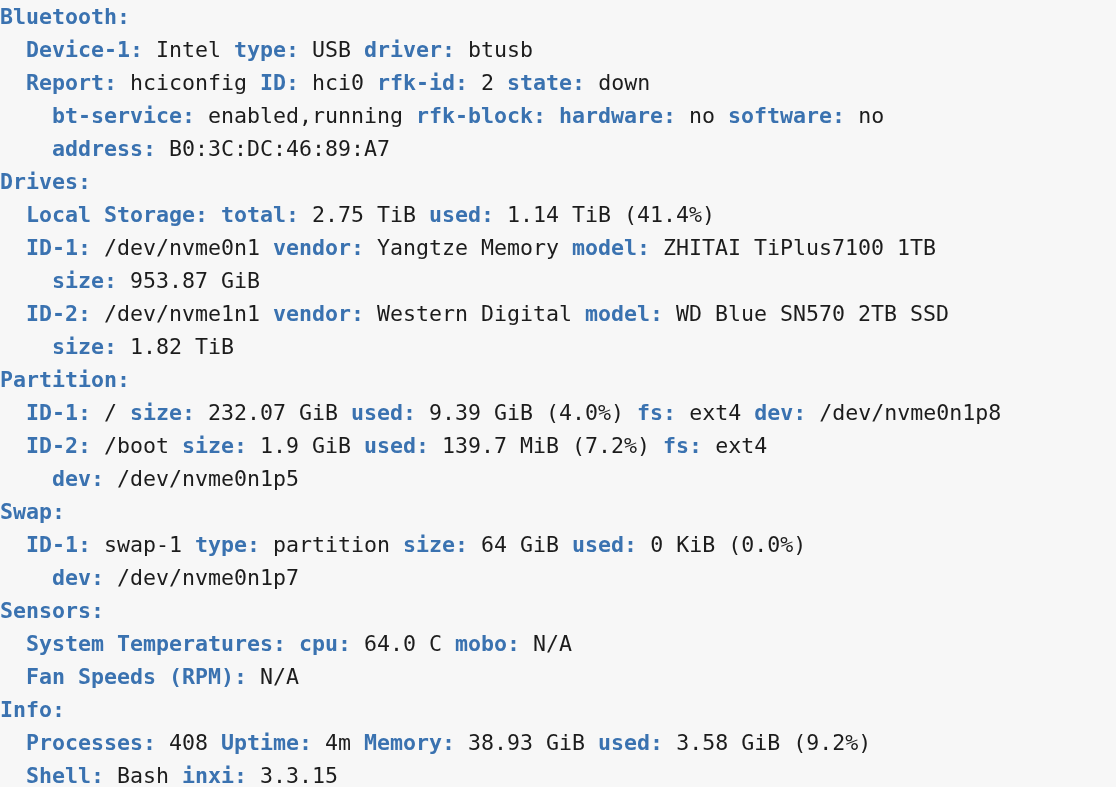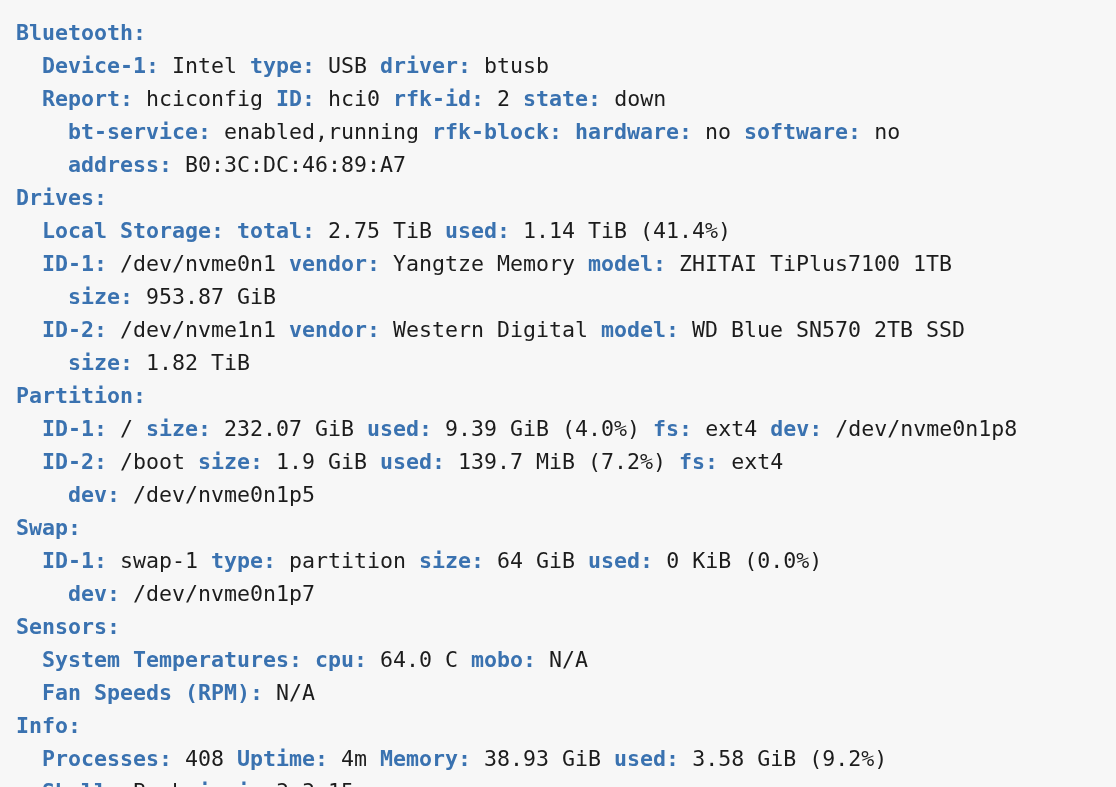--- a/index.html
+++ b/index.html
@@ -14,21 +14,21 @@
     overflow: hidden;
     font-family: "DejaVu Sans Mono", "Liberation Mono", monospace;
     font-size: 21.6px;
     line-height: 33px;
     color: #1c1c1c;
     -webkit-font-smoothing: antialiased;
   }
   #terminal {
     width: 1116px;
     height: 787px;
-    padding: 16px;
+    padding: 0;
     box-sizing: border-box;
     background: #f7f7f7;
     white-space: pre;
   }
   .line {
     white-space: pre;
     height: 33px;
     display: block;
   }
   .k {           

